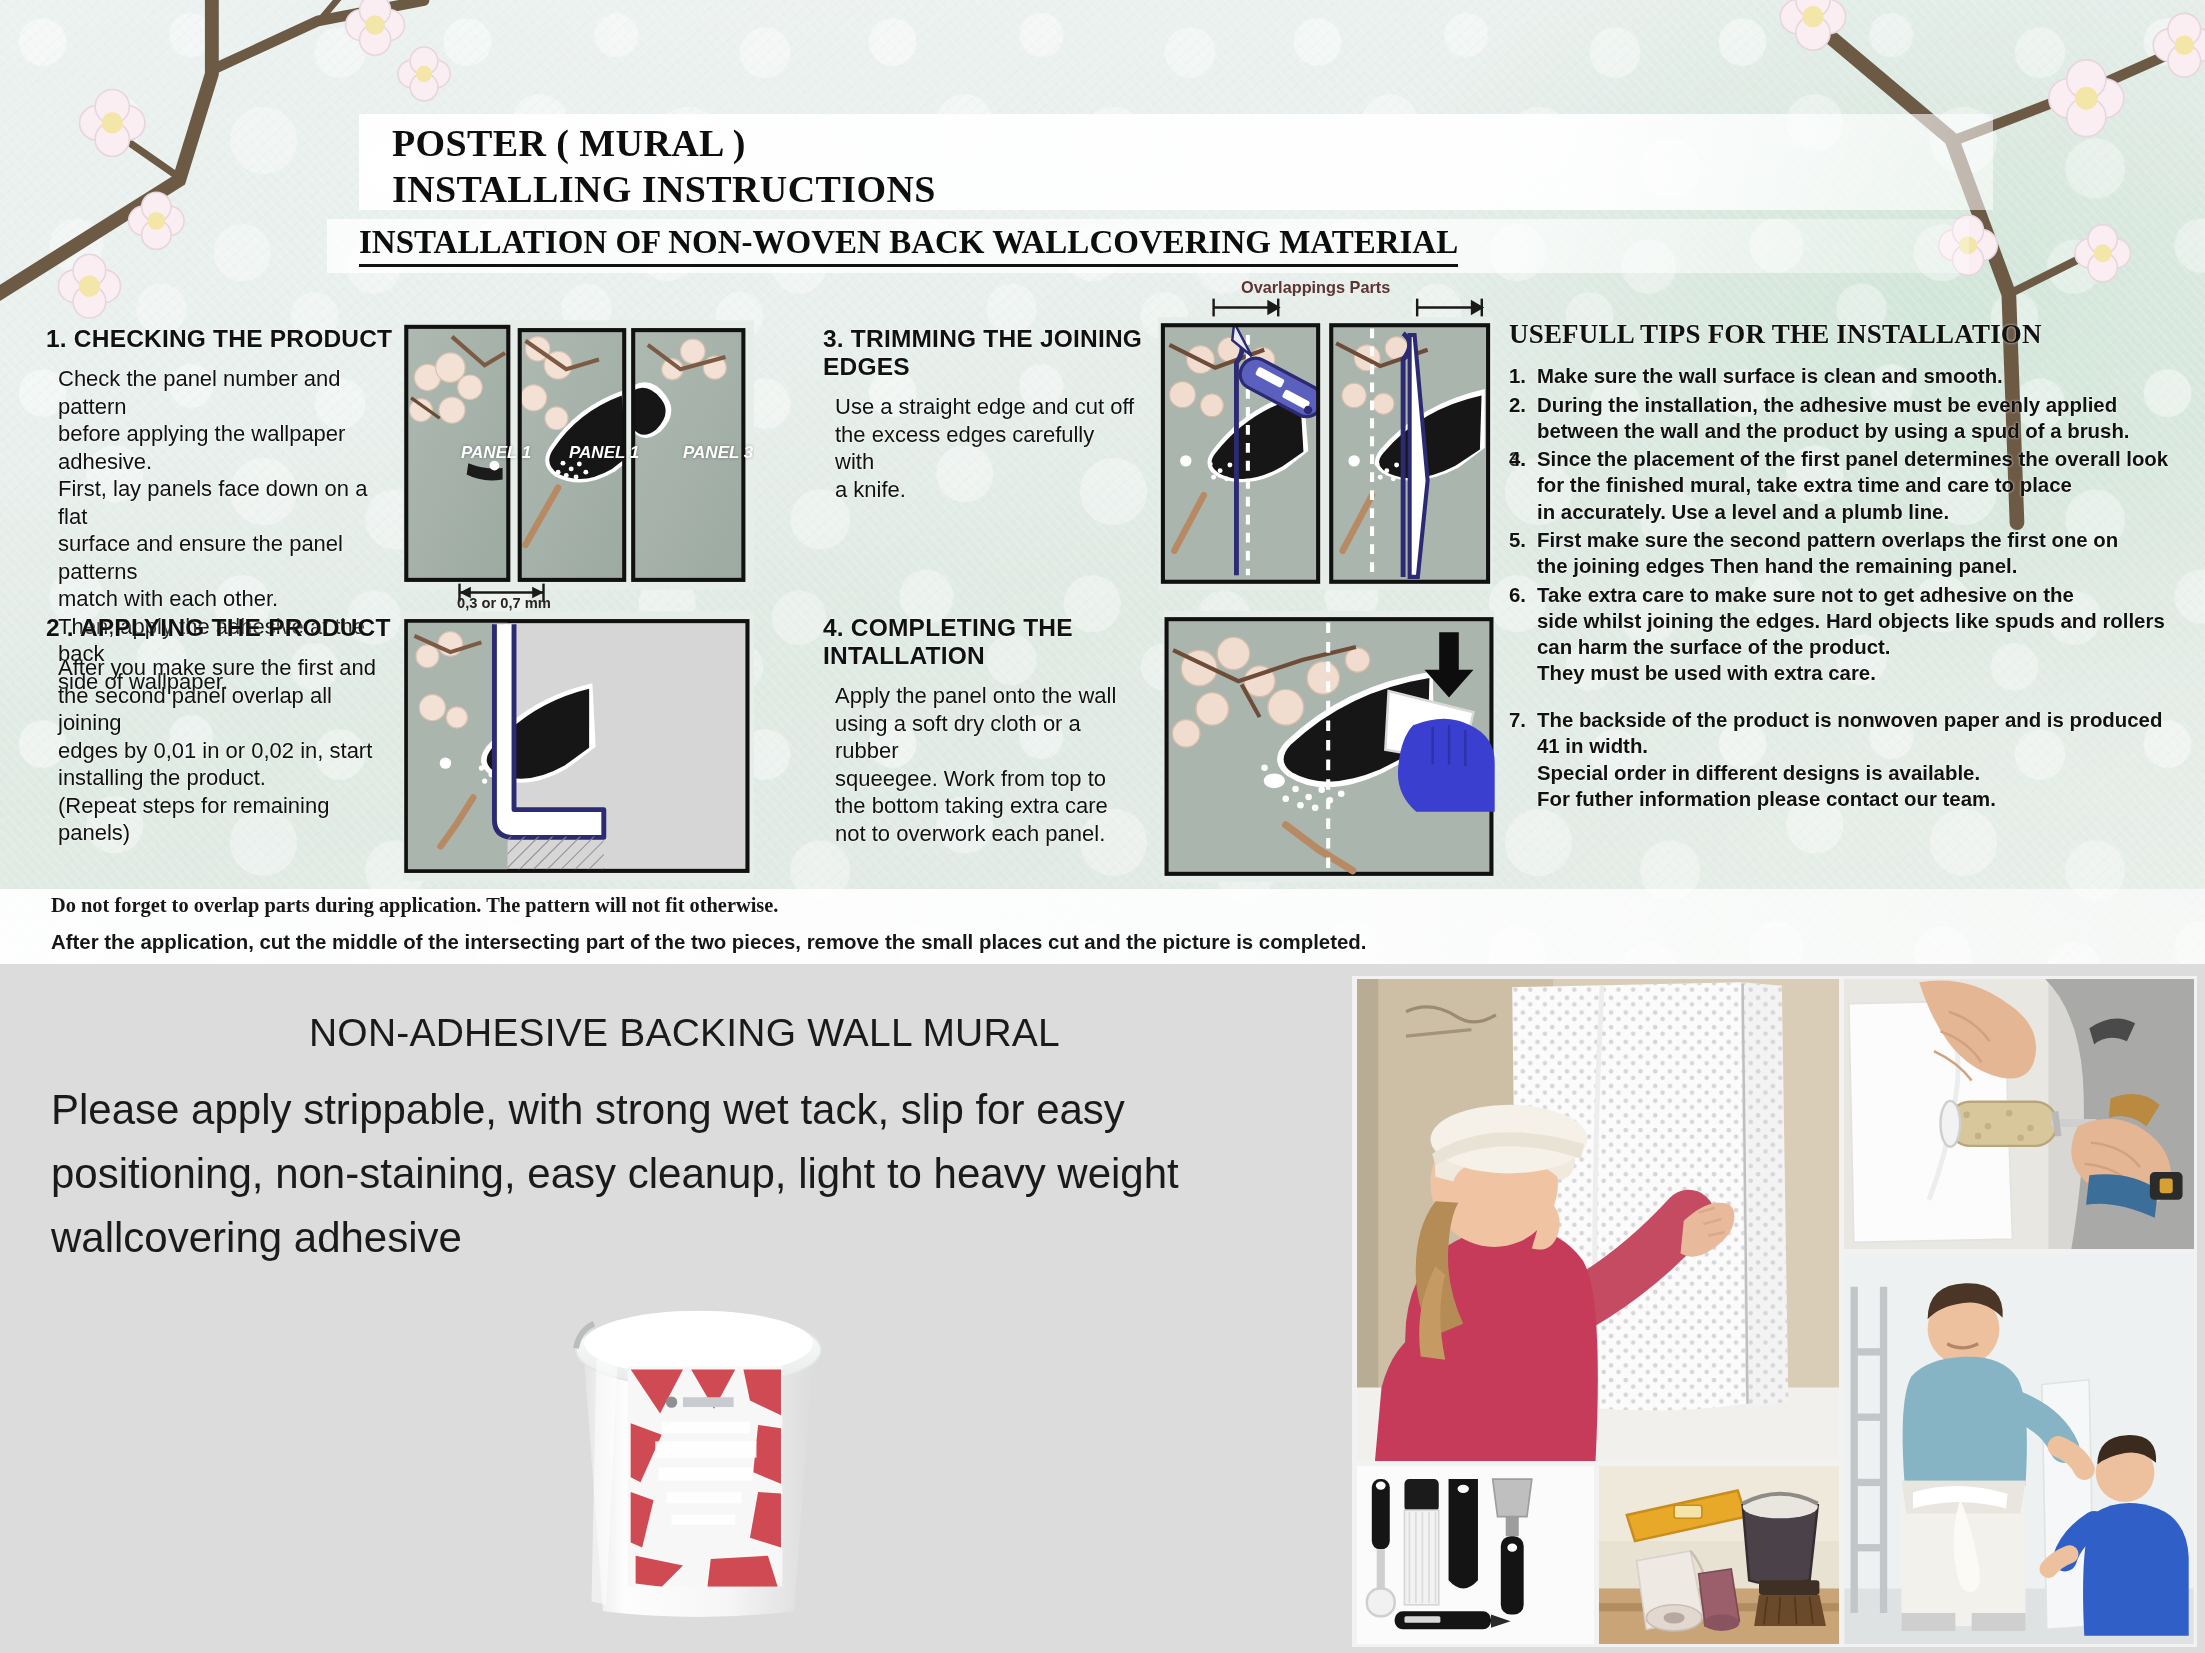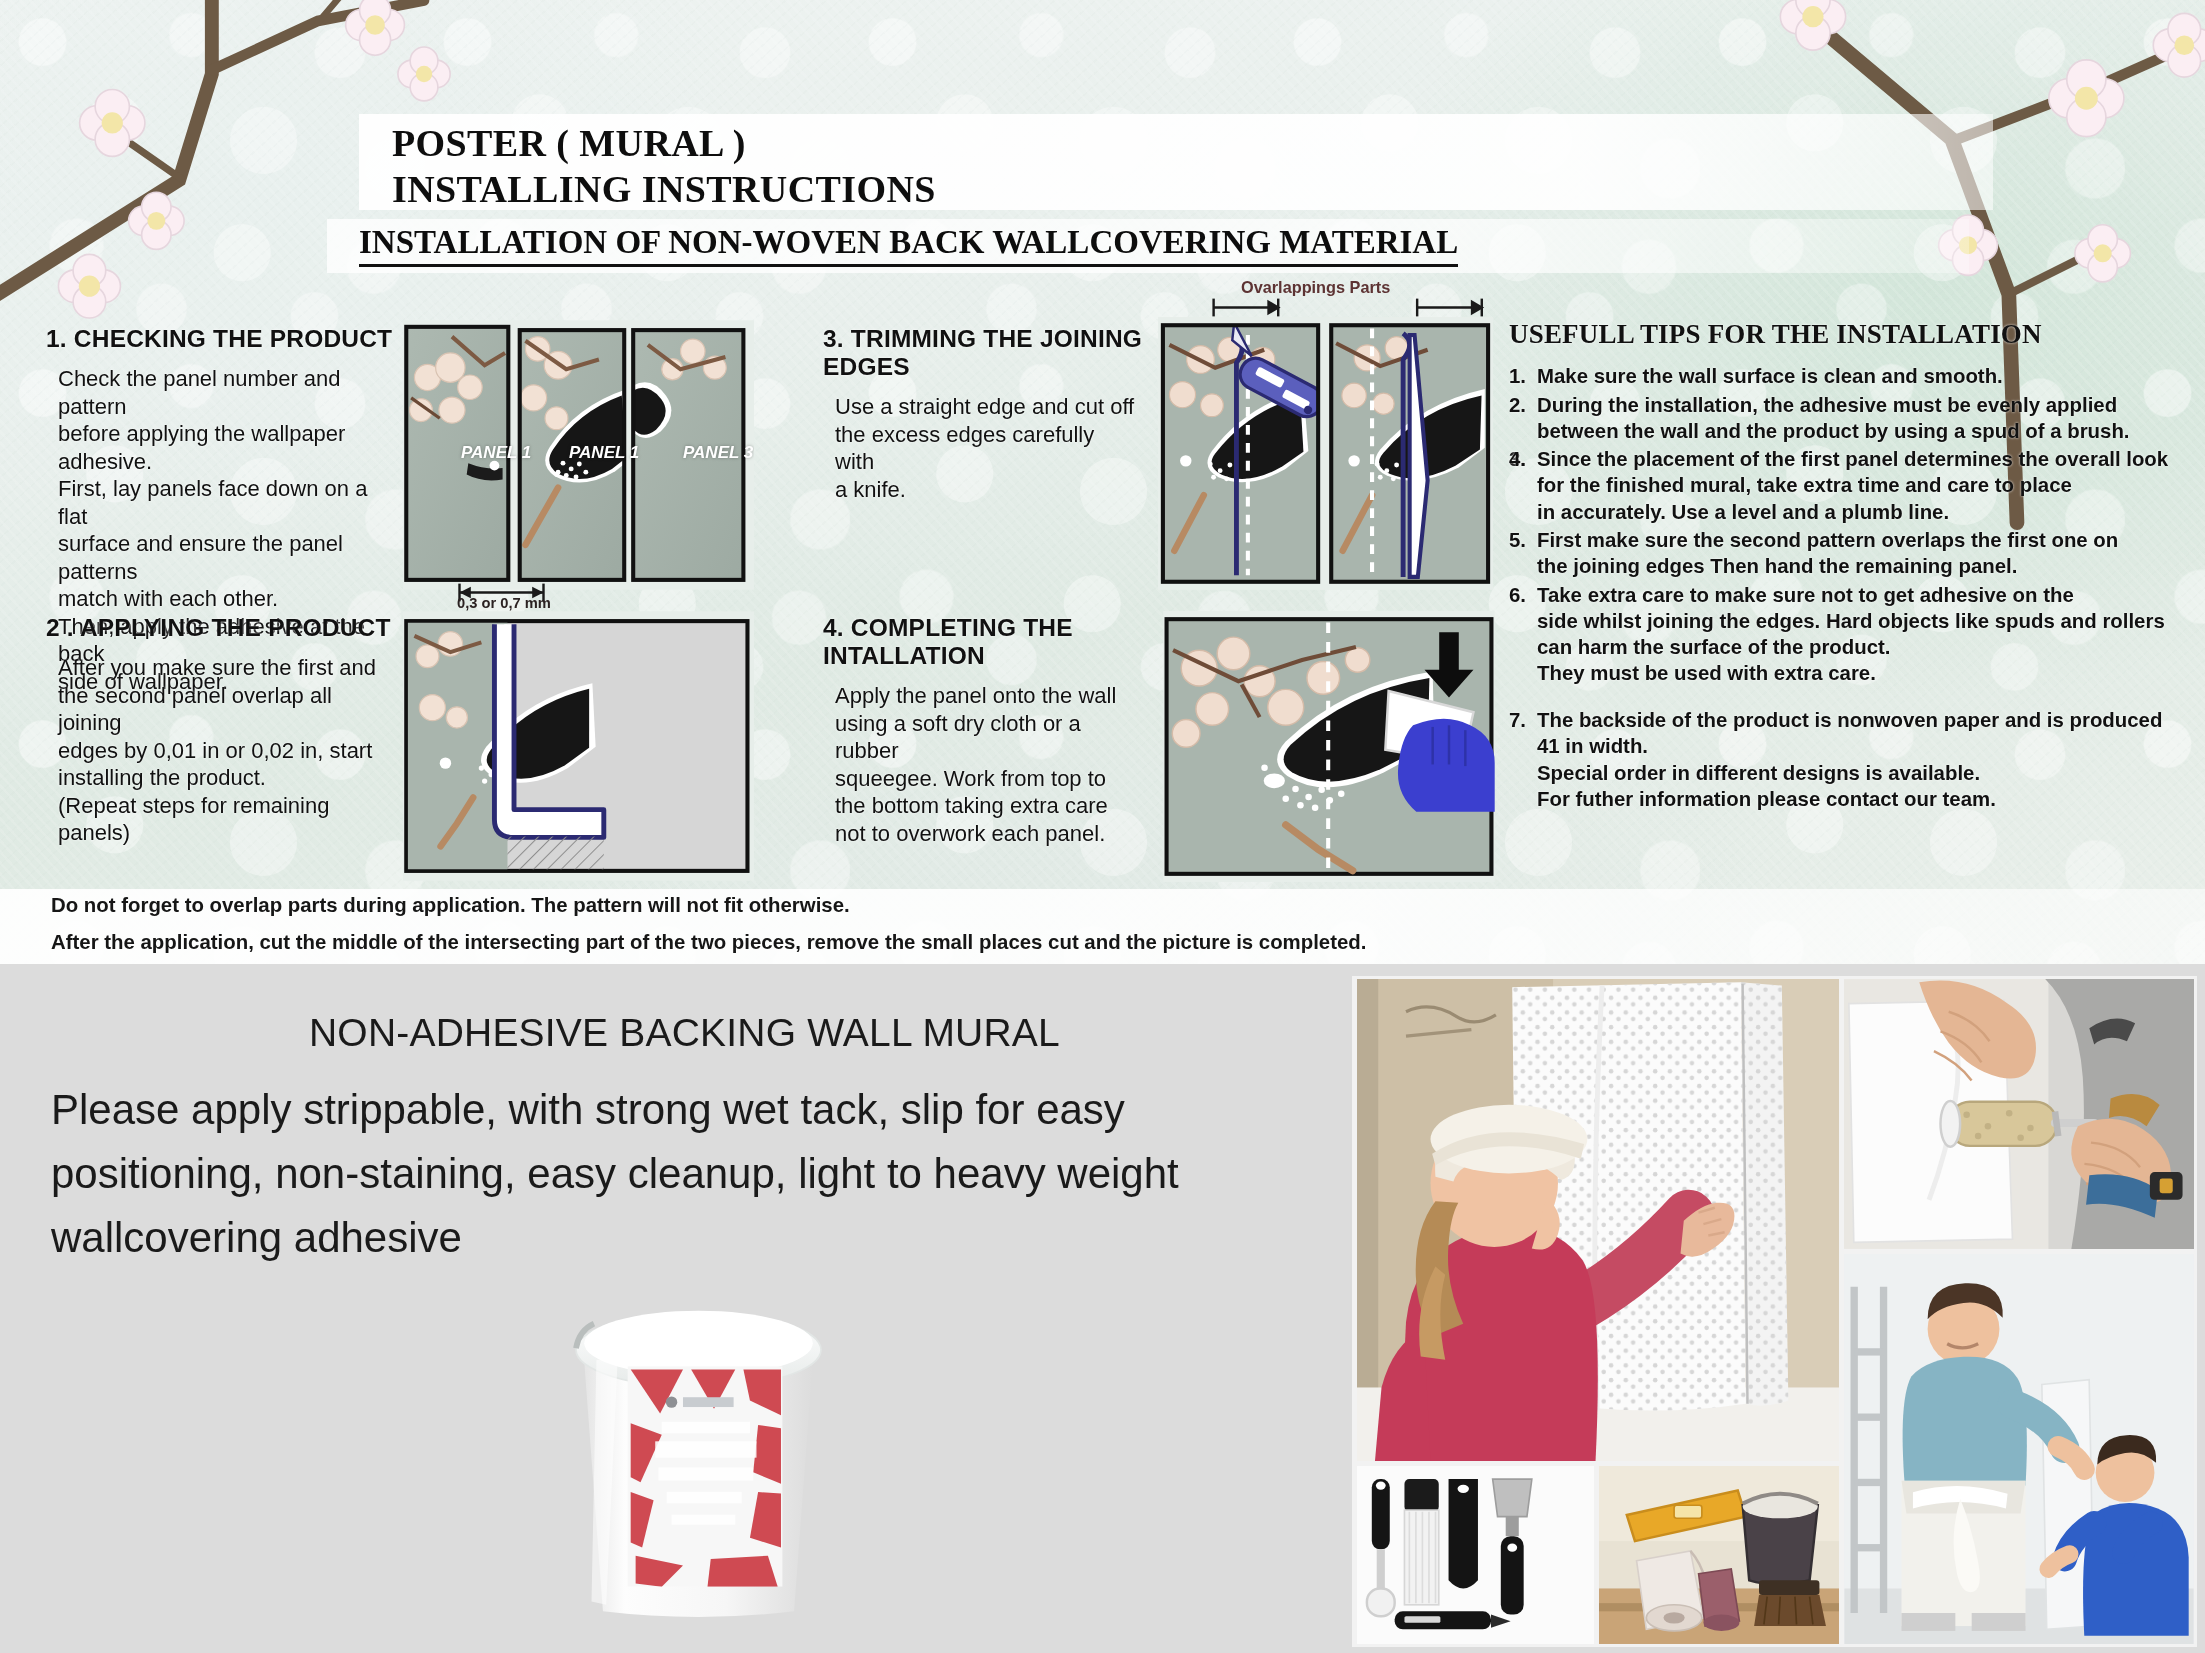--- a/index.html
+++ b/index.html
@@ -128,21 +128,21 @@
   .tips li.spaced{margin-top:21px;}
 
   
   .notes{
     position:absolute;left:0;top:889px;width:2205px;height:75px;
     background:linear-gradient(90deg,rgba(255,255,255,.93),rgba(255,255,255,.88) 62%,rgba(255,255,255,.55));
   }
   .note-line{
     position:absolute;left:51px;font-size:20.4px;color:#161616;font-weight:600;white-space:nowrap;
   }
-  .note-1{top:894px;}
+  .note-1{top:894px;font-family:Liberation Serif, serif;}
   .note-2{top:931px;}
 
   
   .bottom{
     position:absolute;left:0;top:964px;width:2205px;height:690px;
     background:#dcdcdc;
   }
   .bt-heading{
     position:absolute;left:309px;top:1011px;
     font-size:39px;color:#1a1a1a;letter-spacing:0.2px;white-space:nowrap;

